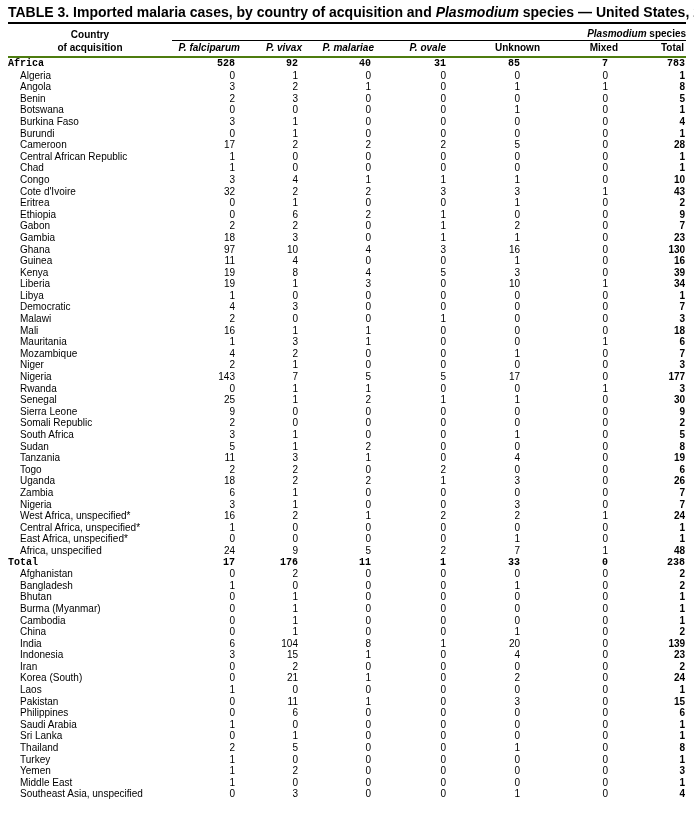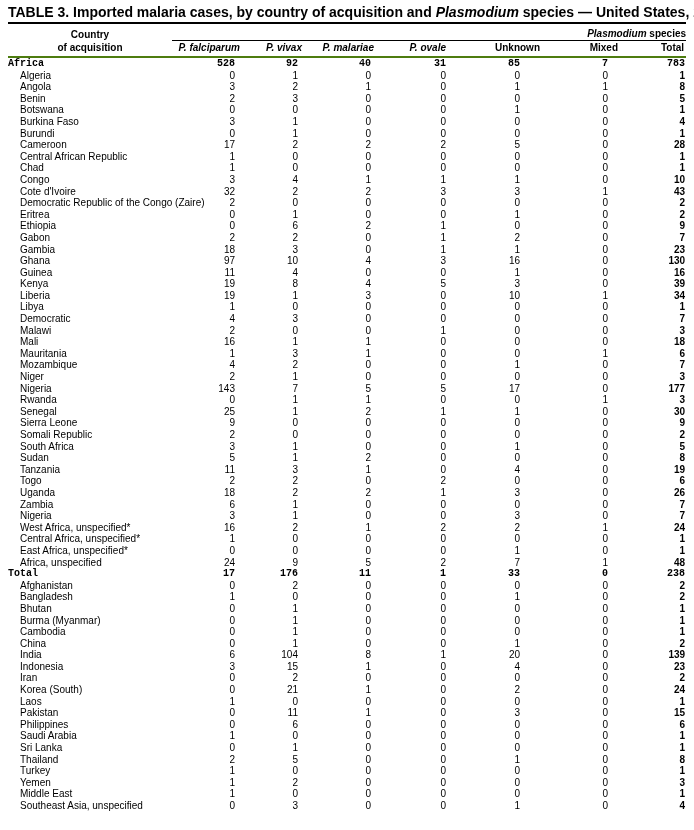--- a/index.html
+++ b/index.html
@@ -202,30 +202,20 @@
           <td class="label indent">Cote d'Ivoire</td>
           <td class="num c0">32</td>
           <td class="num c1">2</td>
           <td class="num c2">2</td>
           <td class="num c3">3</td>
           <td class="num c4">3</td>
           <td class="num c5">1</td>
           <td class="num c6">43</td>
         </tr>
         <tr>
-          <td class="label indent">Democratic Republic of the Congo (Zaire)</td>
-          <td class="num c0">2</td>
-          <td class="num c1">0</td>
-          <td class="num c2">0</td>
-          <td class="num c3">0</td>
-          <td class="num c4">0</td>
-          <td class="num c5">0</td>
-          <td class="num c6">2</td>
-        </tr>
-        <tr>
           <td class="label indent">Eritrea</td>
           <td class="num c0">0</td>
           <td class="num c1">1</td>
           <td class="num c2">0</td>
           <td class="num c3">0</td>
           <td class="num c4">1</td>
           <td class="num c5">0</td>
           <td class="num c6">2</td>
         </tr>
         <tr>

